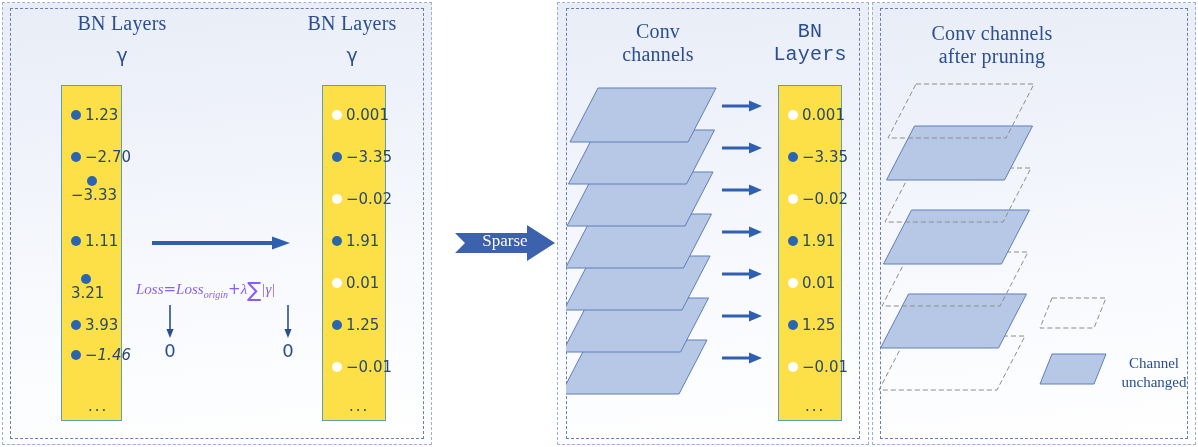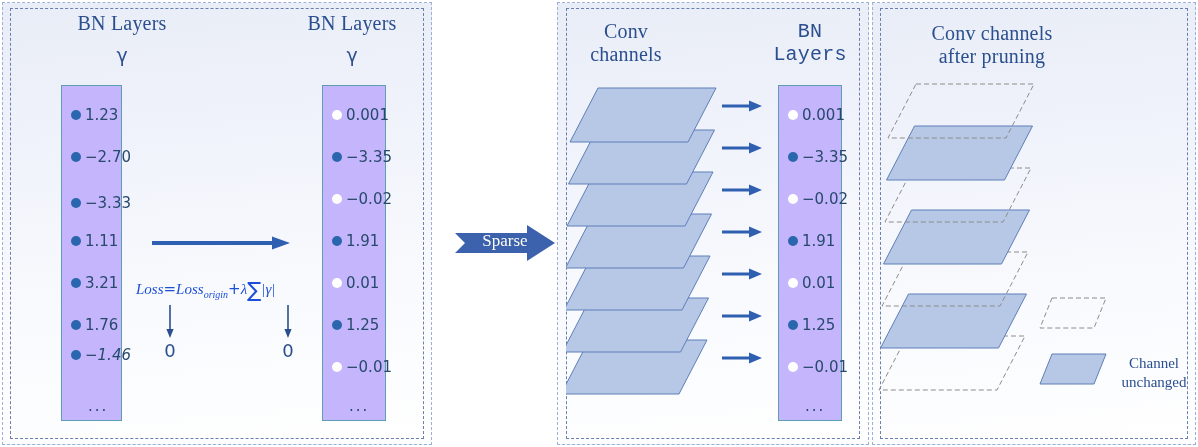--- a/index.html
+++ b/index.html
@@ -46,21 +46,21 @@
     position:absolute;
     color:#2b4f8e;
     font-size:19px;
     text-align:center;
     font-family:"DejaVu Sans", sans-serif;
   }
 
   
   .gcol{
     position:absolute;
-    background:#c4b5fd;
+    background:#fde047;
     border:1px solid #5c9fb5;
     box-sizing:border-box;
   }
   .gitem{
     position:absolute;
     display:flex;
     align-items:center;
     height:18px;
     left:9px;
   }
@@ -88,21 +88,21 @@
 
   
   #sparse-label{
     position:absolute;left:160px;top:178px;width:120px;
     color:#2b4f8e;font-size:19px;line-height:24px;text-align:center;
     white-space:pre-line;
   }
   #sparse-arrow{position:absolute;left:152px;top:236px;width:138px;height:14px;}
   #loss-formula{
     position:absolute;left:136px;top:278px;width:170px;height:24px;
-    color:#1d4ed8;font-size:15px;font-style:italic;
+    color:#8b5cf6;font-size:15px;font-style:italic;
     font-family:"Liberation Serif", serif;white-space:nowrap;
   }
   #loss-formula .sub{font-size:10px;vertical-align:sub;}
   #loss-formula .sym{font-style:normal;font-family:"DejaVu Sans", sans-serif;}
   #loss-formula .big{font-style:normal;font-size:21px;font-family:"DejaVu Sans", sans-serif;vertical-align:-3px;}
   .zero-arrow{position:absolute;width:10px;height:34px;}
   .zero-txt{
     position:absolute;color:#2b4f8e;font-size:18px;
     font-family:"DejaVu Sans", sans-serif;text-align:center;width:20px;
   }
@@ -140,35 +140,35 @@
 
   <div class="gcol" id="col-before" style="left:61px;top:85px;width:61px;height:336px;">
       <div class="gitem" style="top: 20px;">
         <span class="dot on"></span>
         <span class="gval">1.23</span>
       </div>
       <div class="gitem" style="top: 62px;">
         <span class="dot on"></span>
         <span class="gval">−2.70</span>
       </div>
-      <div class="gitem" style="top: 108px;">
+      <div class="gitem" style="top: 90px; flex-direction: column;">
         <span class="dot on"></span>
         <span class="gval">−3.33</span>
       </div>
       <div class="gitem" style="top: 146px;">
         <span class="dot on"></span>
         <span class="gval">1.11</span>
       </div>
-      <div class="gitem" style="top: 188px;">
+      <div class="gitem" style="top: 188px; flex-direction: column;">
         <span class="dot on"></span>
         <span class="gval">3.21</span>
       </div>
       <div class="gitem" style="top: 230px;">
         <span class="dot on"></span>
-        <span class="gval">1.76</span>
+        <span class="gval">3.93</span>
       </div>
       <div class="gitem" style="top: 260px; font-style: italic;">
         <span class="dot on"></span>
         <span class="gval">−1.46</span>
       </div>
       <div class="gdots" style="top: 311px;">...</div>
     </div>
 
   <div class="heading" style="left:252px;top:12px;width:200px;">BN Layers</div>
   <div class="gamma" style="left:252px;top:44px;width:200px;">γ</div>
@@ -228,21 +228,21 @@
   <div class="zero-txt" style="left:278px;top:340px;">0</div>
 
   <svg id="prune-arrow" viewBox="0 0 100 36">
     <polygon points="0,8 10,18 0,28 72,28 72,36 100,18 72,0 72,8" fill="#3c62ad"></polygon>
   </svg>
   <div id="prune-label">Sparse</div>
 
   <div class="panel" id="panel-mid"></div>
   <div class="panel-inner" id="panel-mid-in"></div>
 
-  <div class="heading" style="left:556px;top:20px;width:140px;">Conv
+  <div class="heading" style="left:588px;top:20px;width:140px;">Conv
 channels</div>
   <div class="heading" style="left:760px;top:20px;width:100px;font-family:Liberation Mono, monospace;">BN
 Layers</div>
 
   <svg class="stack" id="mid-stack" style="left:566px;top:82px;width:160px;height:325px;" viewBox="0 0 160 325">
       <polygon points="23,258 141,258 113,312 -5,312" fill="#b7c7e6" stroke="#5d7fb9" stroke-width="1"></polygon>
       <polygon points="24.5,216 142.5,216 114.5,270 -3.5,270" fill="#b7c7e6" stroke="#5d7fb9" stroke-width="1"></polygon>
       <polygon points="26,174 144,174 116,228 -2,228" fill="#b7c7e6" stroke="#5d7fb9" stroke-width="1"></polygon>
       <polygon points="27.5,132 145.5,132 117.5,186 -0.5,186" fill="#b7c7e6" stroke="#5d7fb9" stroke-width="1"></polygon>
       <polygon points="29,90 147,90 119,144 1,144" fill="#b7c7e6" stroke="#5d7fb9" stroke-width="1"></polygon>

